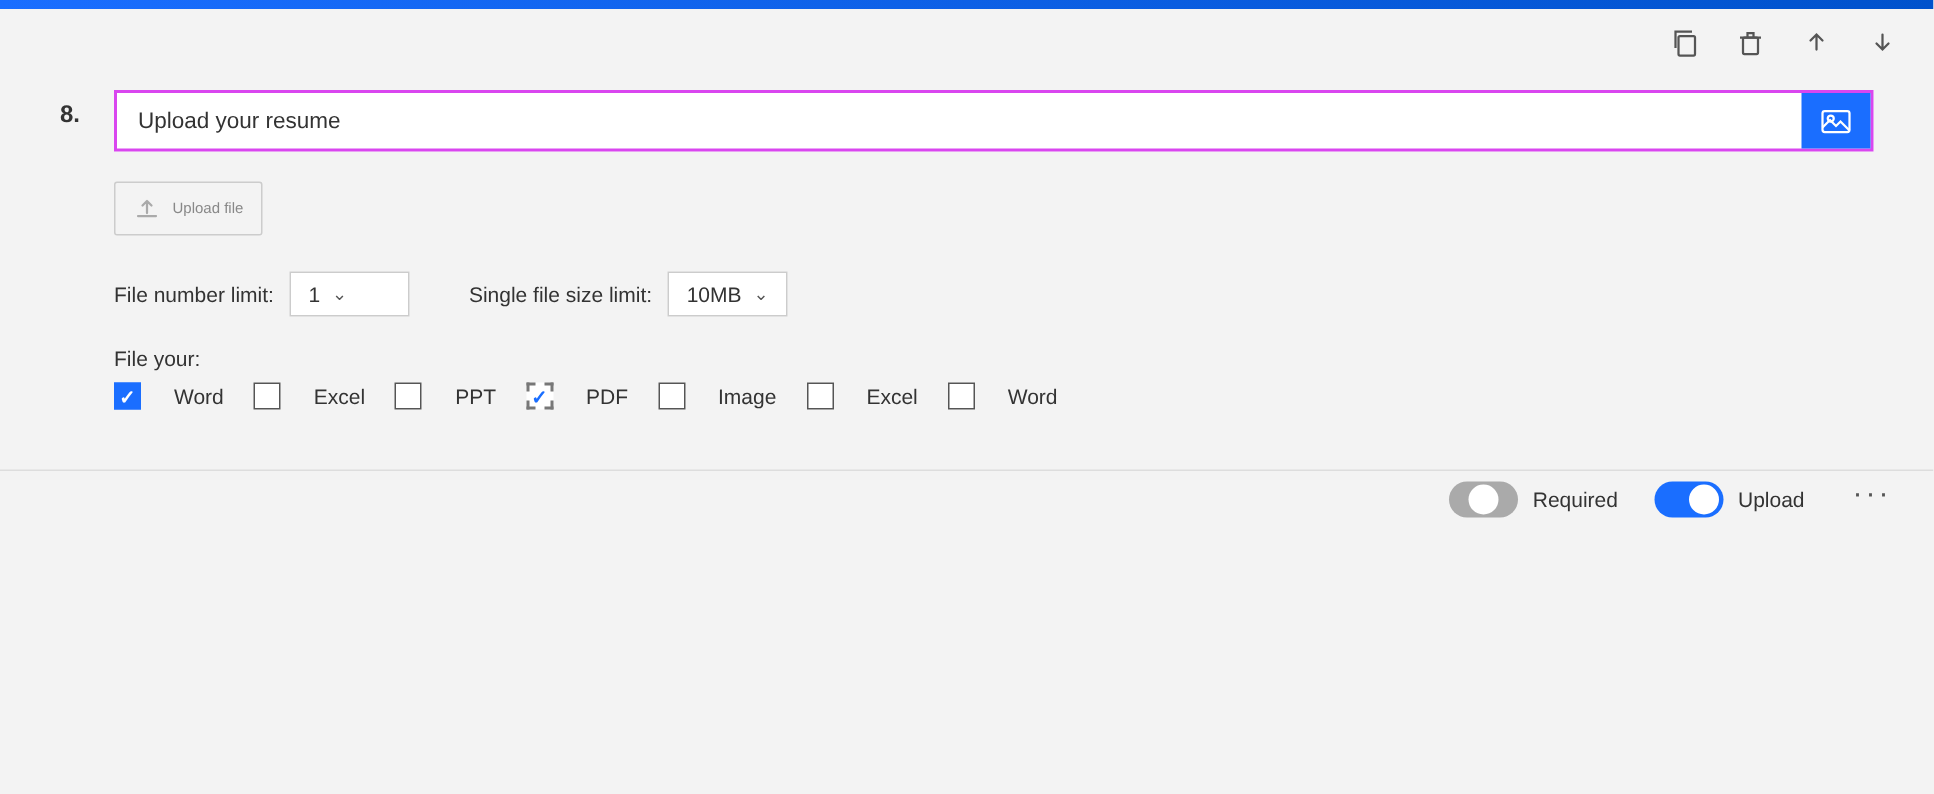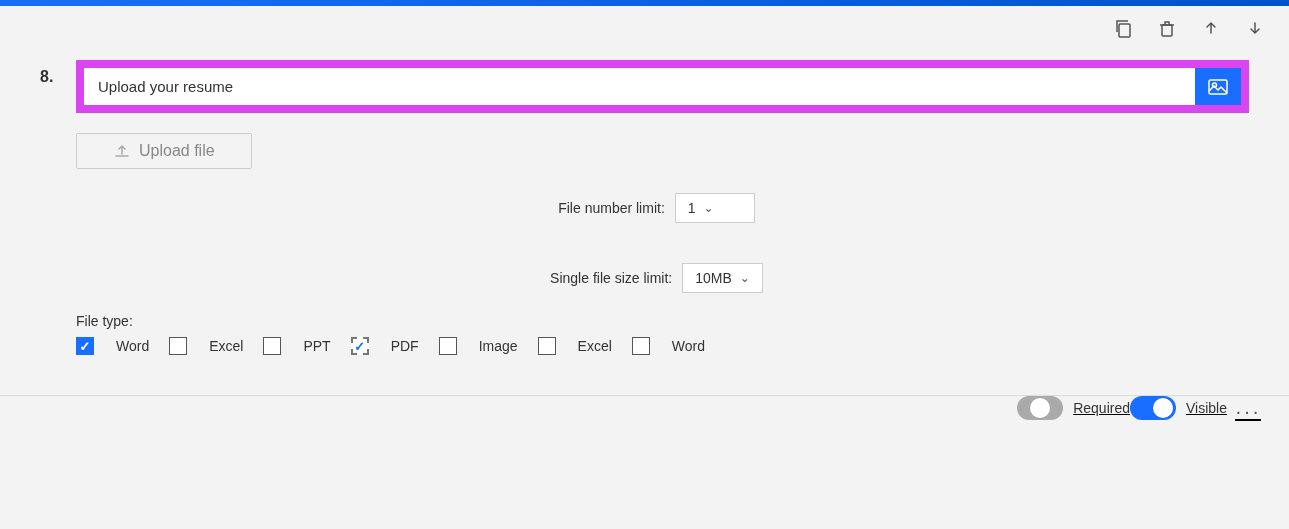--- a/index.html
+++ b/index.html
@@ -45,21 +45,21 @@
       font-size: 16px;
       font-weight: 600;
       color: #333;
       margin-top: 8px;
       min-width: 24px;
     }
     .question-input-wrapper {
       flex: 1;
       display: flex;
       align-items: stretch;
-      border: 8px solid #d946ef;
+      border: 2px solid #d946ef;
       background: #fff;
     }
     .question-input {
       flex: 1;
       border: none;
       outline: none;
       font-size: 15px;
       padding: 10px 14px;
       color: #333;
       background: transparent;
@@ -72,25 +72,25 @@
       align-items: center;
       justify-content: center;
       cursor: pointer;
       color: #fff;
       font-size: 18px;
     }
     .upload-btn {
       display: flex;
       align-items: center;
       gap: 8px;
-      padding: 8px 36px;
+      padding: 8px 12px;
       border: 1px solid #ccc;
       background: #f3f3f3;
       cursor: pointer;
-      font-size: 16px;
+      font-size: 10px;
       color: #888;
       margin-bottom: 24px;
       border-radius: 2px;
     }
     .upload-btn svg { color: #aaa; }
     .settings-row {
       display: flex;
       align-items: center;
       gap: 40px;
       margin-bottom: 20px;
@@ -172,23 +172,23 @@
       font-weight: bold;
     }
     .divider {
       border: none;
       border-top: 1px solid #ddd;
       margin: 16px 0 12px 0;
     }
     .footer-row {
       display: flex;
       justify-content: flex-end;
-      align-items: flex-start;
+      align-items: flex-end;
+      gap: 24px;
       padding: 0 20px;
-      text-decoration: underline;
     }
     .toggle-group {
       display: flex;
       align-items: center;
       gap: 10px;
     }
     .toggle-label {
       font-size: 14px;
       color: #333;
     }
@@ -280,40 +280,40 @@
   <div style="margin-left: 36px;">
     <button class="upload-btn">
       <svg width="18" height="18" viewBox="0 0 18 18" fill="none">
         <path d="M9 12V4M9 4L6 7M9 4l3 3" stroke="#aaa" stroke-width="1.5" stroke-linecap="round"></path>
         <path d="M3 14h12" stroke="#aaa" stroke-width="1.5" stroke-linecap="round"></path>
       </svg>
       <span>Upload file</span>
     </button>
   </div>
 
-  <div class="settings-row" style="margin-left: 24px; flex-direction: column;">
+  <div class="settings-row" style="margin-left: 36px;">
     <div class="setting-item">
       <span class="setting-label">File number limit:</span>
       <div class="dropdown">
         <span>1</span>
         <span class="dropdown-arrow">⌄</span>
       </div>
     </div>
     <div class="setting-item">
       <span class="setting-label">Single file size limit:</span>
       <div class="dropdown">
         <span>10MB</span>
         <span class="dropdown-arrow">⌄</span>
       </div>
     </div>
   </div>
 
   <div style="margin-left: 36px;">
     <div class="filetype-row">
-      <span class="filetype-label">File type:</span>
+      <span class="filetype-label">File your:</span>
     </div>
     <div class="filetype-row">
 
       <div class="checkbox-item">
         <div class="checkbox checked-solid">
           <span class="checkmark-white">✓</span>
         </div>
         <label>Word</label>
       </div>
 
@@ -360,17 +360,17 @@
     <div class="toggle-switch off" style="background:#aaa; position:relative; width:46px; height:24px; border-radius:12px;">
       <div class="toggle-thumb" style="position:absolute; width:20px; height:20px; background:#fff; border-radius:50%; top:2px; left:50%; transform:translateX(-50%);"></div>
     </div>
     <span class="toggle-label">Required</span>
   </div>
 
   <div class="toggle-group">
     <div class="toggle-switch on" style="background:#1a6eff; position:relative; width:46px; height:24px; border-radius:12px;">
       <div class="toggle-thumb" style="position:absolute; width:20px; height:20px; background:#fff; border-radius:50%; top:2px; right:3px;"></div>
     </div>
-    <span class="toggle-label">Visible</span>
+    <span class="toggle-label">Upload</span>
   </div>
 
   <div class="more-btn">···</div>
 </div>
 
 </body></html>

